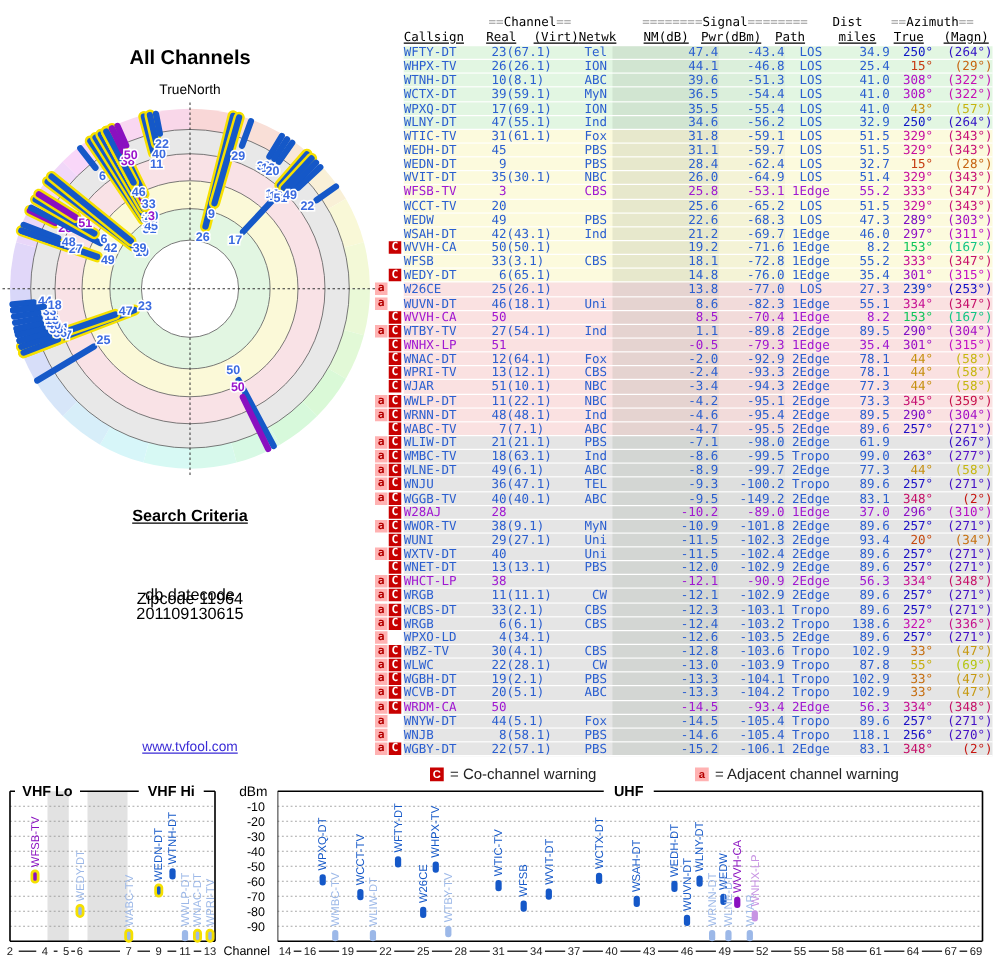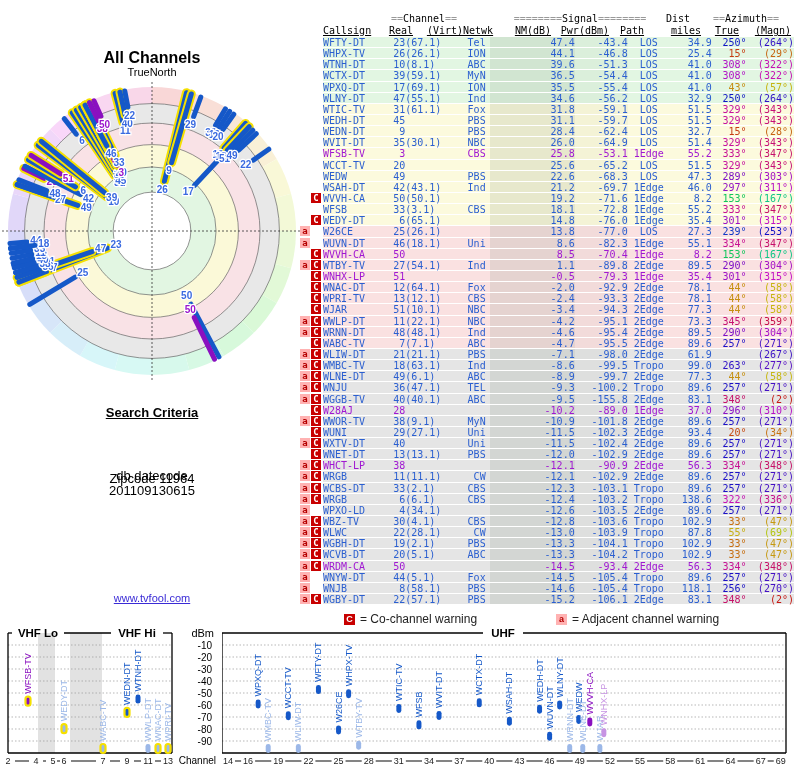--- a/index.html
+++ b/index.html
@@ -1,20 +1,20 @@
 <!DOCTYPE html>
 <html><head>
 <meta charset="utf-8">
 <style>
   html,body{margin:0;padding:0;background:#fff;}
   #root{position:relative;width:800px;height:768px;background:#fff;overflow:hidden;
         font-family:"Liberation Sans",sans-serif;}
   
   .ltxt{position:absolute;left:0;width:304px;text-align:center;color:#000;}
-  #title{top:38px;font-size:16px;font-weight:bold;margin-top:11px;}
+  #title{top:38px;font-size:16px;font-weight:bold;}
   #truenorth{top:66px;font-size:11px;}
   #crit-title{top:405px;font-size:13px;font-weight:bold;text-decoration:underline;}
   #crit-zip{top:430px;font-size:13px;margin-top:41px;}
   #crit-db1{top:468px;font-size:13px;}
   #crit-db2{top:483px;font-size:13px;}
   #site-link{top:592px;font-size:11px;}
   #site-link a{color:#3a2bd6;text-decoration:underline;cursor:pointer;}
   
   #polar{position:absolute;left:0;top:80px;}
   
@@ -704,21 +704,21 @@
       </div>
       <div class="trow tier-e">
         <span class="flag fa">a</span>
         <span class="flag fc">C</span>
         <div class="strip">
           <span class="cell c-cs">WGGB-TV</span>
           <span class="cell c-re">40</span>
           <span class="cell c-vi">(40.1)</span>
           <span class="cell c-nw">ABC</span>
           <span class="cell c-nm">-9.5</span>
-          <span class="cell c-pw">-155.8</span>
+          <span class="cell c-pw">-149.2</span>
           <span class="cell c-pa">2Edge</span>
           <span class="cell c-mi">83.1</span>
           <span class="cell c-tr" style="color: rgb(198, 16, 104);">348°</span>
           <span class="cell c-mg" style="color: rgb(198, 22, 16);">(2°)</span>
         </div>
       </div>
       <div class="trow tier-e an">
         <span class="flag fc">C</span>
         <div class="strip">
           <span class="cell c-cs">W28AJ</span>

